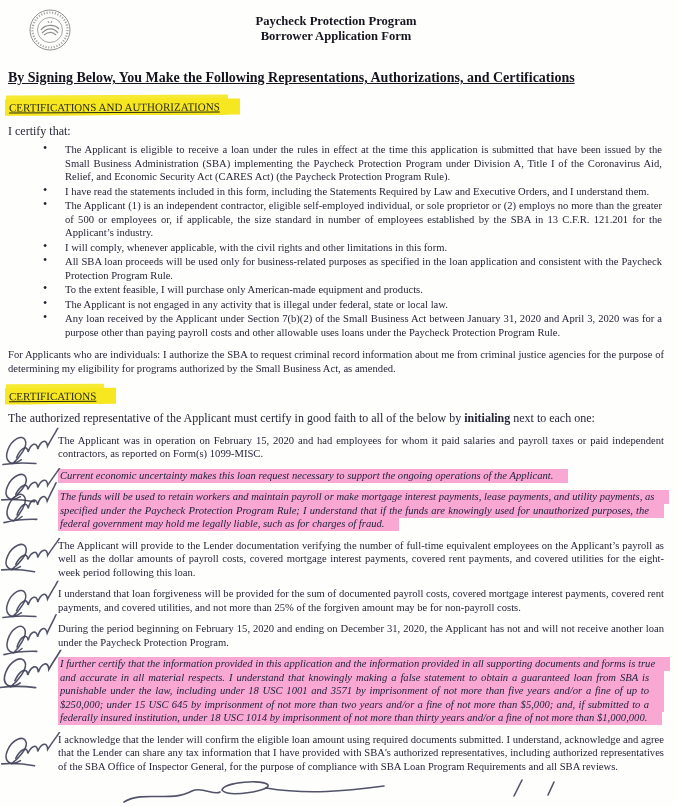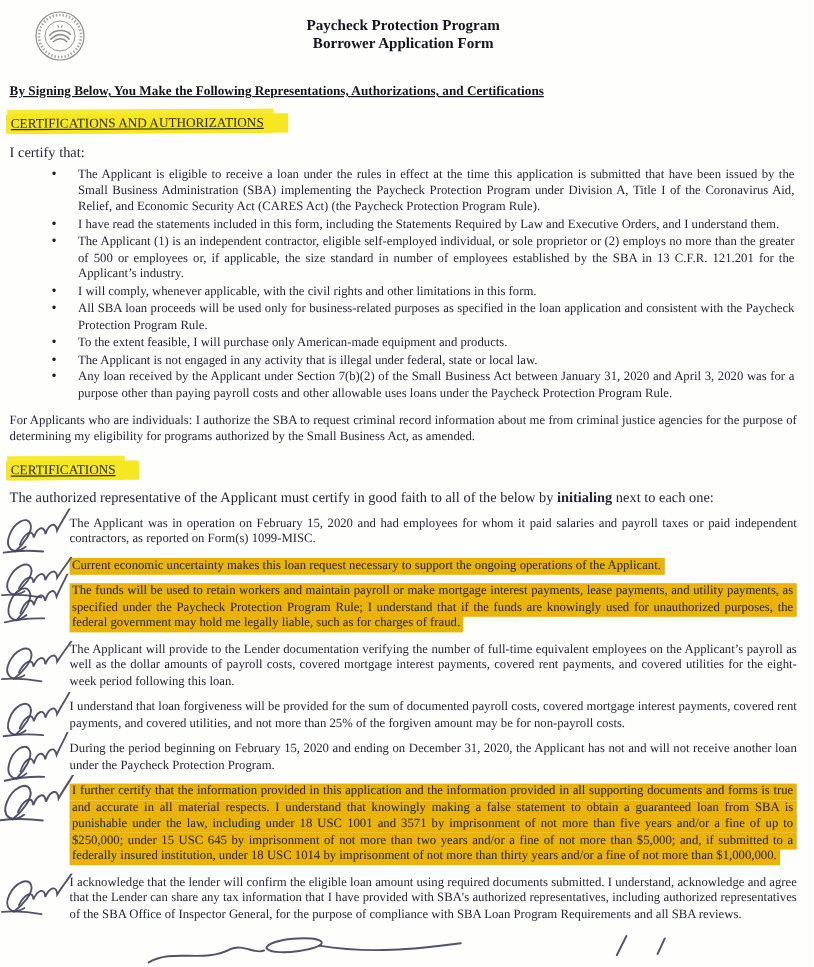--- a/index.html
+++ b/index.html
@@ -16,21 +16,21 @@
   
   .hdr{position:relative;height:50px;}
   .seal{position:absolute;left:20px;top:2px;width:44px;height:46px;opacity:.75;}
   .titles{
     position:absolute;left:0;right:0;top:8px;
     text-align:center;font-weight:bold;font-size:12.6px;line-height:15px;color:#161620;
   }
   
   .intro-heading{
     margin-top:14px;
-    font-weight:bold;font-size:11px;color:#15151f;
+    font-weight:bold;font-size:14px;color:#15151f;
     text-decoration:underline;
   }
   .sec-head{margin-top:13px;font-size:11px;font-weight:normal;text-decoration:underline;}
   .hl-head{
     display:inline-block;
     background:#f6e720;
     box-shadow:14px 0 0 #f6e720, -3px 0 0 #f6e720, 0 -2px 0 2px #f7ea35;
     padding:2px 6px 2px 1px;
     text-decoration:underline;
     color:#2a2a14;
@@ -53,24 +53,25 @@
   .cert-item p{margin:0;}
   .initials-mark{
     position:absolute;left:-6px;top:-8px;width:62px;height:50px;
     pointer-events:none;
   }
   .initials-mark svg{width:100%;height:100%;overflow:visible;}
   .cert-item:nth-child(2n) .initials-mark{transform:rotate(5deg) translateY(3px);}
   .cert-item:nth-child(3n) .initials-mark{transform:rotate(-4deg);}
   .cert-item:nth-child(7) .initials-mark{transform:rotate(2deg) scale(1.08);}
   .highlighted .ct{
-    background:#eab308;
+    background:#f9a8d4;
     box-decoration-break:clone;-webkit-box-decoration-break:clone;
-    padding:1px 3px 2px 2px;
+    padding:1px 15px 2px 2px;
     color:#23233f;
+    font-style:italic;
   }
   
   .ink{stroke:#43445c;stroke-width:1.6;fill:none;stroke-linecap:round;opacity:.92;}
   .bottom-scribble{position:absolute;left:118px;top:776px;width:460px;height:30px;pointer-events:none;}
   .seal-stroke{stroke:#6b6b6b;fill:none;}
 </style>
 </head>
 <body>
 
 <svg width="0" height="0" style="position:absolute" aria-hidden="true">

